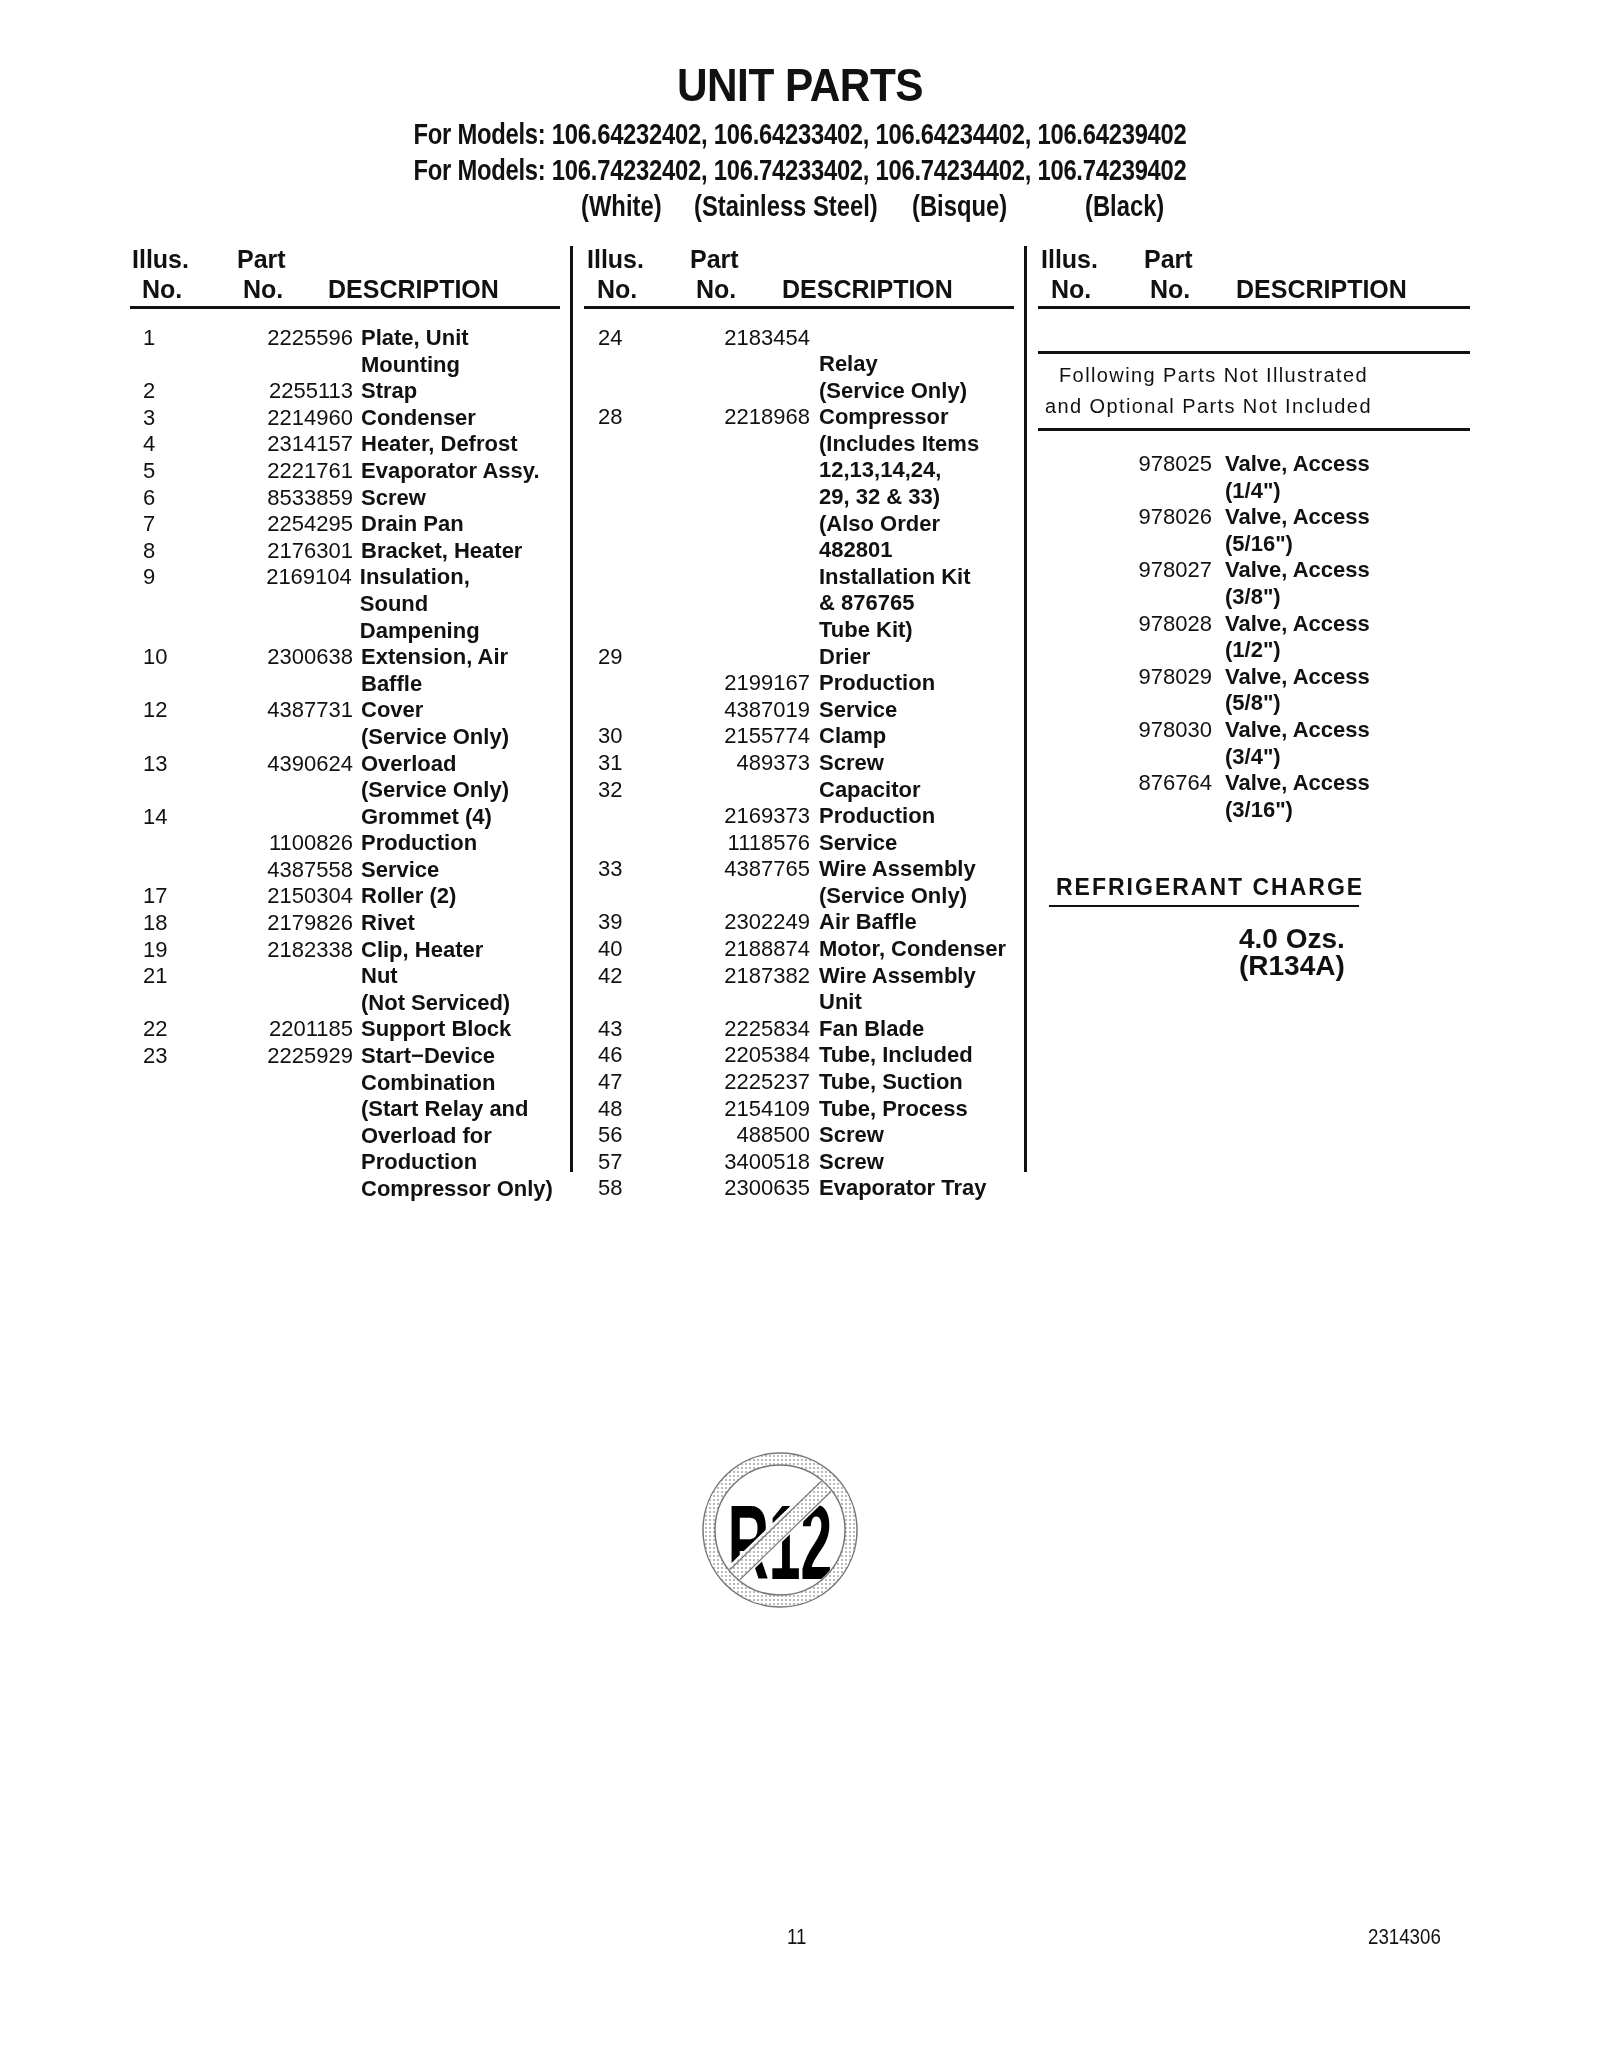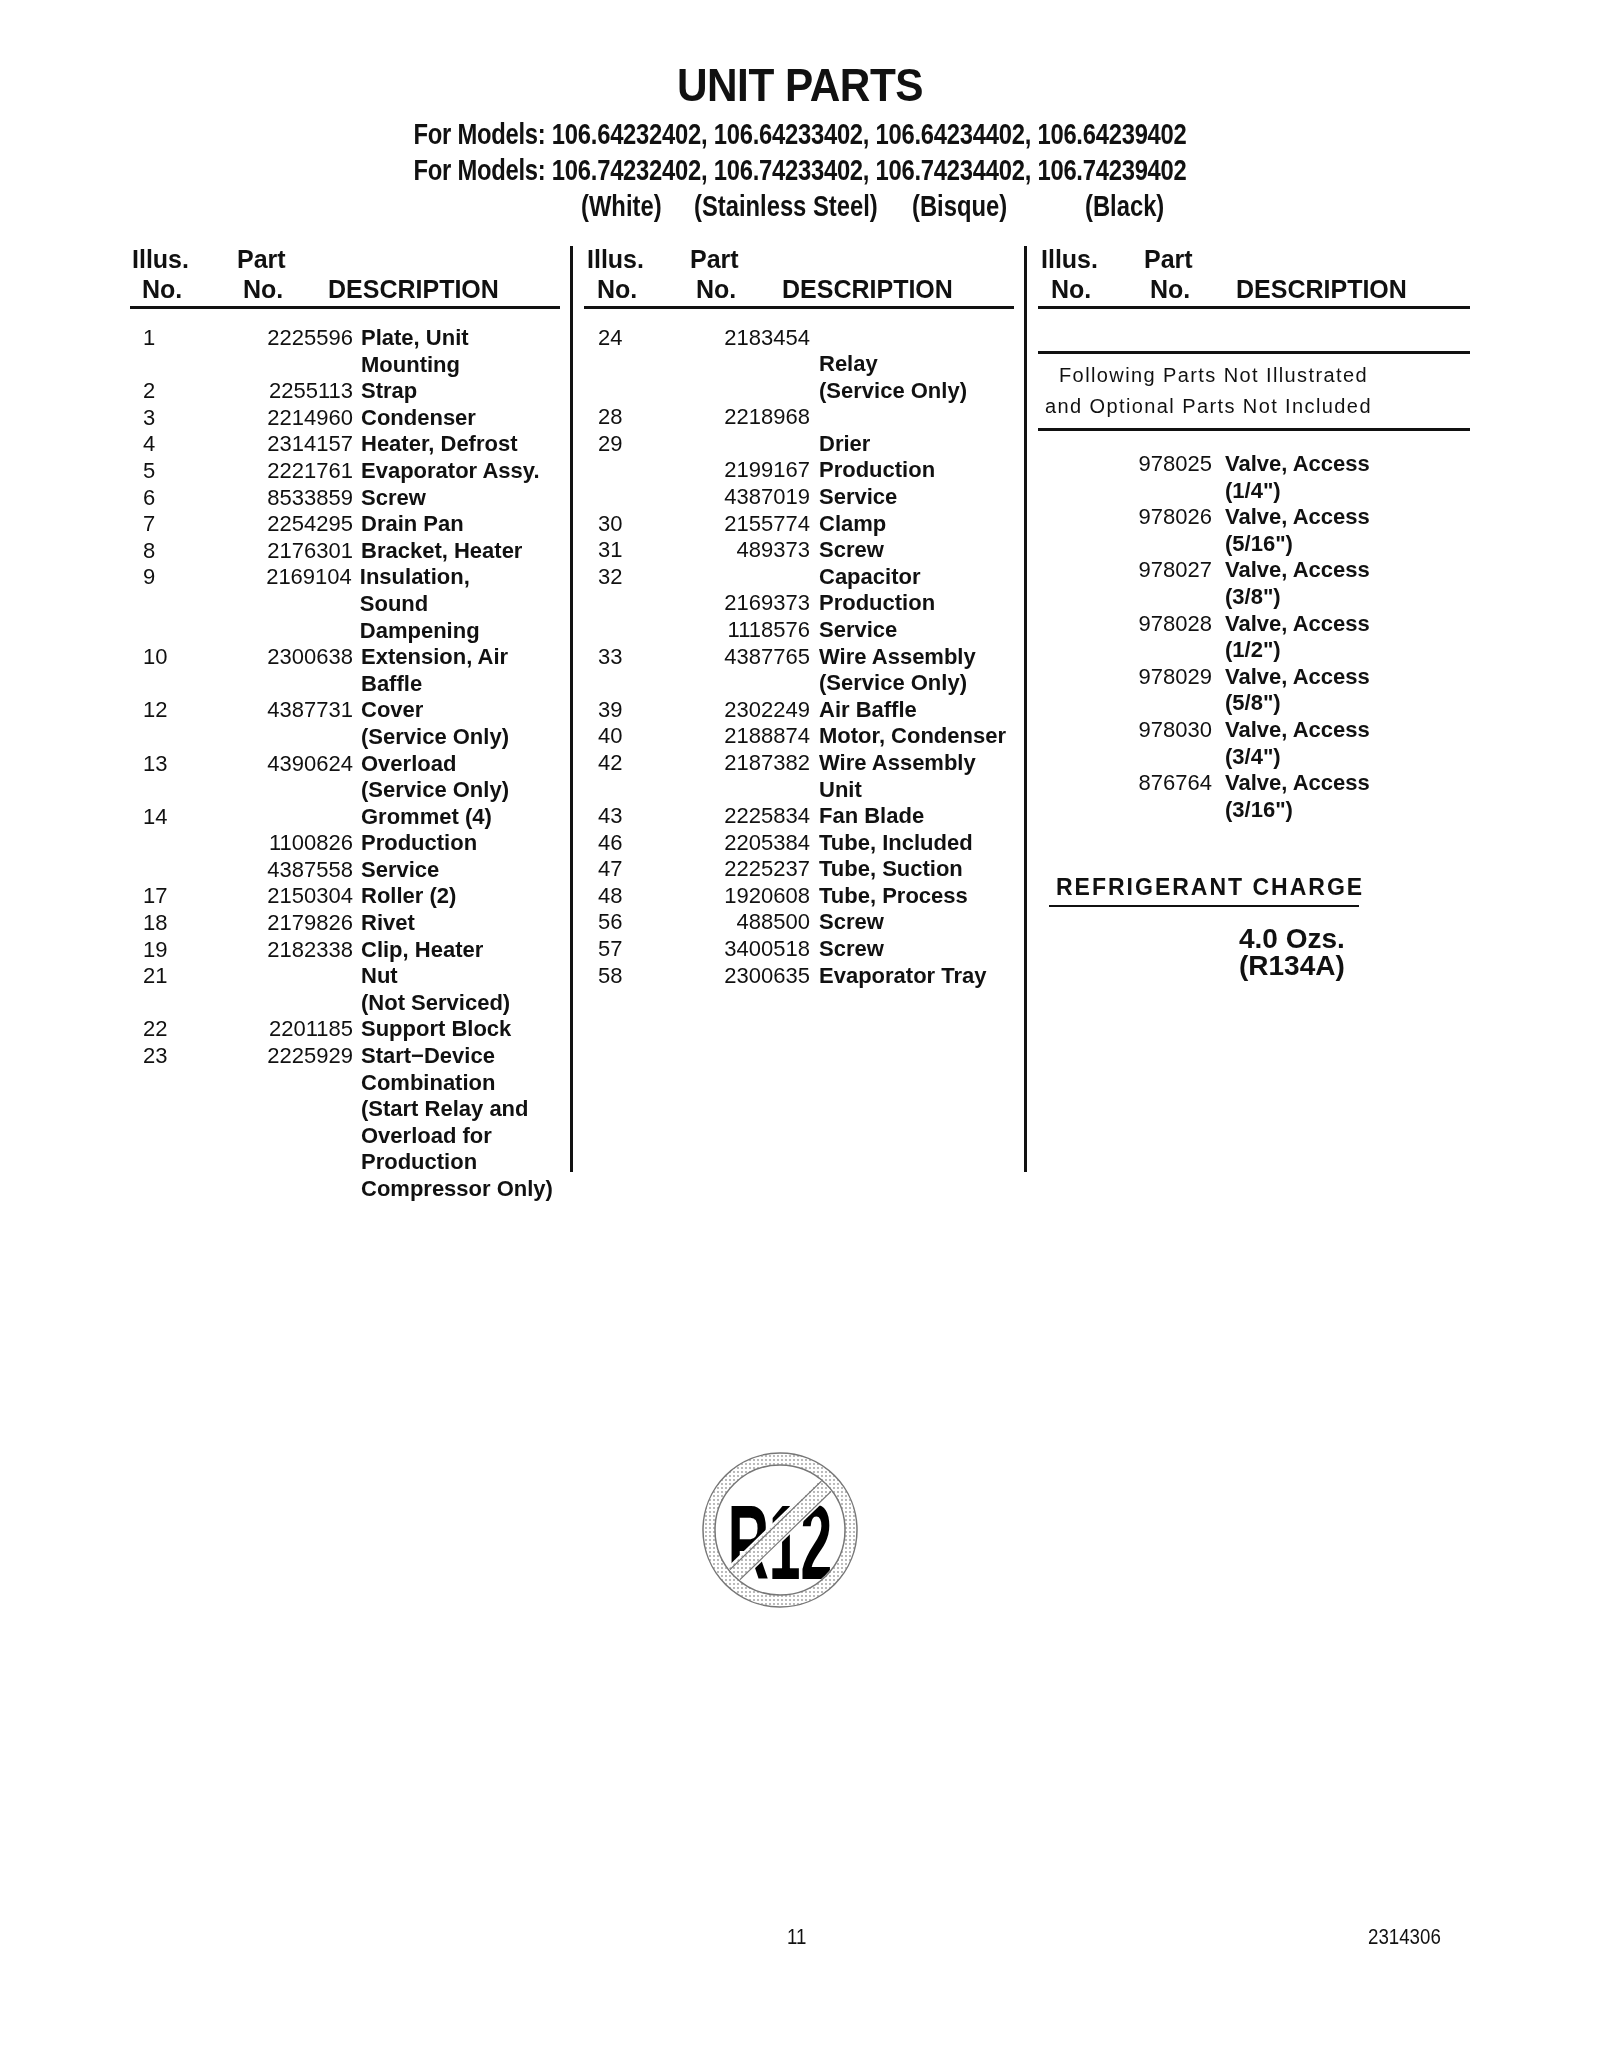--- a/index.html
+++ b/index.html
@@ -325,20 +325,29 @@
 <div class="rows" style="left:598px; top:325px; width:420px;" id="rows-middle">
     <div class="row">
       <div class="cell-illus" style="width: 42px; padding-left: 0px;">24</div>
       <div class="cell-part" style="width: 170px;">2183454</div>
       <div class="cell-desc" style="margin-left: 9px; margin-top: 26px;">Relay
 (Service Only)</div>
     </div>
     <div class="row">
       <div class="cell-illus" style="width: 42px; padding-left: 0px;">28</div>
       <div class="cell-part" style="width: 170px;">2218968</div>
+      <div class="cell-desc" style="margin-left: 9px;">Compressor
+(Includes Items
+12,13,14,24,
+29, 32 &amp; 33)
+(Also Order
+482801
+Installation Kit
+&amp; 876765
+Tube Kit)</div>
     </div>
     <div class="row">
       <div class="cell-illus" style="width: 42px; padding-left: 0px;">29</div>
       <div class="cell-part" style="width: 170px;"></div>
       <div class="cell-desc" style="margin-left: 9px;">Drier</div>
     </div>
     <div class="row">
       <div class="cell-illus" style="width: 42px; padding-left: 0px;"></div>
       <div class="cell-part" style="width: 170px;">2199167</div>
       <div class="cell-desc" style="margin-left: 9px;">Production</div>
@@ -405,21 +414,21 @@
       <div class="cell-part" style="width: 170px;">2205384</div>
       <div class="cell-desc" style="margin-left: 9px;">Tube, Included</div>
     </div>
     <div class="row">
       <div class="cell-illus" style="width: 42px; padding-left: 0px;">47</div>
       <div class="cell-part" style="width: 170px;">2225237</div>
       <div class="cell-desc" style="margin-left: 9px;">Tube, Suction</div>
     </div>
     <div class="row">
       <div class="cell-illus" style="width: 42px; padding-left: 0px;">48</div>
-      <div class="cell-part" style="width: 170px;">1920608</div>
+      <div class="cell-part" style="width: 170px;">2154109</div>
       <div class="cell-desc" style="margin-left: 9px;">Tube, Process</div>
     </div>
     <div class="row">
       <div class="cell-illus" style="width: 42px; padding-left: 0px;">56</div>
       <div class="cell-part" style="width: 170px;">488500</div>
       <div class="cell-desc" style="margin-left: 9px;">Screw</div>
     </div>
     <div class="row">
       <div class="cell-illus" style="width: 42px; padding-left: 0px;">57</div>
       <div class="cell-part" style="width: 170px;">3400518</div>

